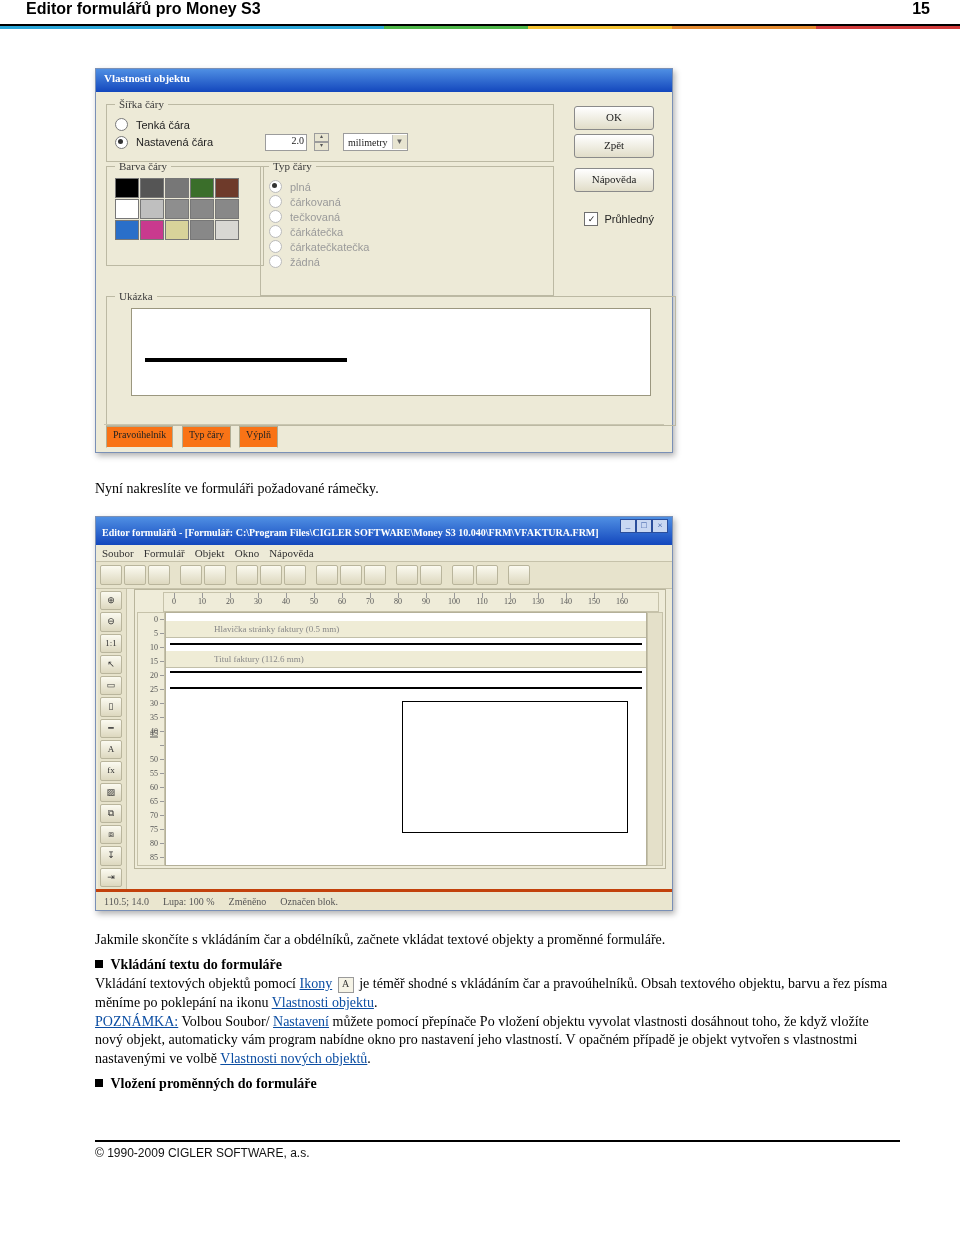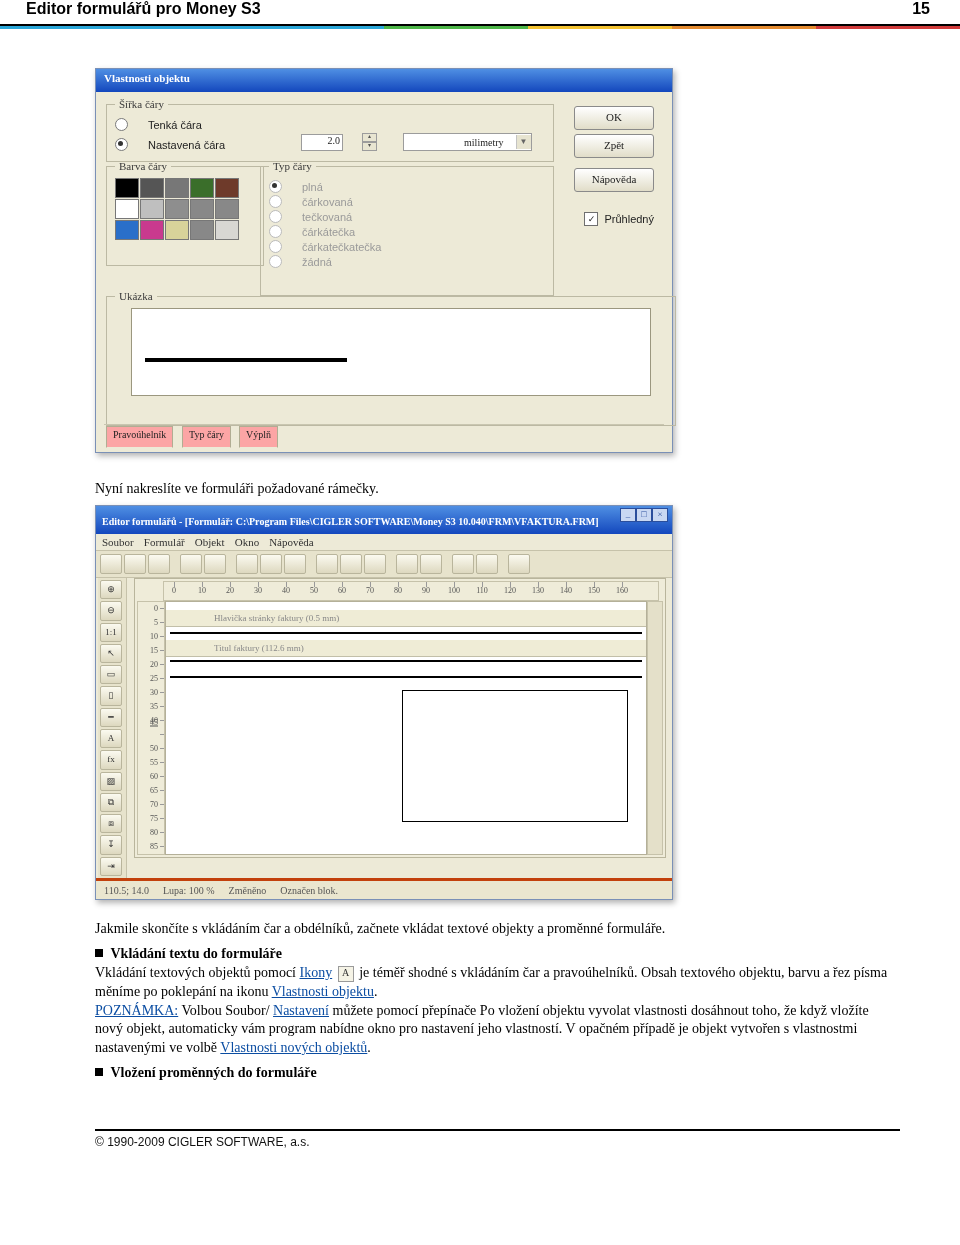--- a/index.html
+++ b/index.html
@@ -11,41 +11,41 @@
   .header-rainbow { position:absolute; top:26px; left:0; right:0; height:3px;
     background:linear-gradient(90deg,#2aa7d9 0 40%,#4db648 40% 55%,#f4c330 55% 70%,#e58b2f 70% 85%,#d23b3b 85% 100%); }
   .content { margin:30px 60px 0 95px; }
 
   
   .dlg { width:576px; border:1px solid #7a90b6; box-shadow:2px 3px 6px rgba(0,0,0,.3); background:#edead7; font:11px Tahoma,sans-serif; color:#222; }
   .dlg-title { height:20px; background:linear-gradient(180deg,#4f8fe3,#1347bd); color:#fff; font:bold 11px Tahoma; padding:3px 8px 0 8px; }
   .dlg-body { position:relative; height:360px; }
   fieldset.gb { position:absolute; border:1px solid #bcb9a3; background:none; padding:6px 8px 8px 8px; }
   fieldset.gb legend { font:11px Tahoma; color:#3a3a3a; padding:0 4px; }
-  .radio-row { display:flex; align-items:flex-end; gap:20px; margin:2px 0; }
+  .radio-row { display:flex; align-items:center; gap:8px; margin:2px 0; }
   .radio-dot { width:11px; height:11px; border:1px solid #7a7a7a; border-radius:50%; display:inline-block; position:relative; background:#fff; }
   .radio-dot.sel::after { content:""; position:absolute; left:2px; top:2px; width:5px; height:5px; border-radius:50%; background:#333; }
   .num-field { width:36px; height:15px; border:1px solid #9c9c9c; background:#fff; font:10px Tahoma; text-align:right; padding:0 2px; display:inline-block; }
   .spin { display:inline-flex; flex-direction:column; margin-left:-1px; }
   .spin div { width:13px; height:7px; border:1px solid #9c9c9c; background:#e8e5d1; font-size:6px; text-align:center; line-height:5px; color:#555;}
   .combo { display:inline-flex; align-items:center; border:1px solid #9c9c9c; background:#fff; height:16px; margin-left:6px;}
-  .combo .ctext { padding:0 12px; font:10px Tahoma;margin-left:48px;}
+  .combo .ctext { padding:0 4px; font:10px Tahoma;}
   .combo .carrow { width:14px; height:14px; border-left:1px solid #c3c3c3; background:#e7e4d0; text-align:center; font-size:8px; line-height:14px; color:#666;}
   .swatches { display:grid; grid-template-columns:repeat(5,22px); grid-auto-rows:18px; gap:3px; }
   .sw { width:22px; height:18px; border:1px solid #777; }
   .disabled-text { color:#9a9a9a; }
   .cb { width:12px; height:12px; border:1px solid #6f6f6f; background:#fff; display:inline-flex; align-items:center; justify-content:center; font:9px Tahoma; }
   .btn-win { position:absolute; width:78px; height:22px; border:1px solid #8a8a8a; background:linear-gradient(180deg,#fff,#e1ddc8); font:11px Tahoma; text-align:center; line-height:20px; border-radius:3px;}
   .ukazka-box { position:absolute; left:16px; right:16px; top:0; height:86px; border:1px solid #9b977f; background:#fff; }
   .ukazka-line { position:absolute; left:30px; right:320px; top:50px; height:4px; background:#000; }
   .sep-line { position:absolute; left:8px; right:8px; top:332px; height:1px; background:#c9c6b0; }
-  .tab { position:absolute; bottom:4px; height:18px; border:1px solid #b1ad93; border-bottom:1px solid #edead7; background:#fca5a5; font:10px Tahoma; padding:2px 6px 0 6px; }
+  .tab { position:absolute; bottom:4px; height:18px; border:1px solid #b1ad93; border-bottom:1px solid #edead7; background:#f97316; font:10px Tahoma; padding:2px 6px 0 6px; }
 
   
-  .p1 { margin:28px 0 8px 0; font:14px Verdana; color:#000; }
+  .p1 { margin:28px 0 19px 0; font:14px Verdana; color:#000; }
   .dlg2 { width:576px; border:1px solid #7a90b6; box-shadow:2px 3px 6px rgba(0,0,0,.3); background:#edead7; font:10px Tahoma; }
   .dlg2-title { height:18px; background:linear-gradient(180deg,#4f8fe3,#1347bd); color:#fff; font:bold 10px Tahoma; padding:10px 6px 0 6px; position:relative; }
   .winbtn { position:absolute; top:2px; width:14px; height:12px; background:#c9d8f2; border:1px solid #2a4e9c; font:9px Tahoma; text-align:center; line-height:10px; color:#2a4e9c;}
   .menubar { background:#edead7; border-bottom:1px solid #c6c2aa; padding:2px 6px; display:flex; gap:10px; }
   .menubar span { font:11px Tahoma; color:#333; }
   .toolbar { background:#e7e3cc; border-bottom:1px solid #c6c2aa; padding:3px 4px; display:flex; gap:2px; align-items:center; }
   .tb { width:20px; height:18px; border:1px solid #b9b59c; background:linear-gradient(180deg,#fbfaf0,#ddd8bf); border-radius:2px; position:relative; }
   .tb::after { content:""; position:absolute; inset:0; }
   .tb-sep { width:6px; }
   .d2body { position:relative; height:300px; background:#edead7; }

